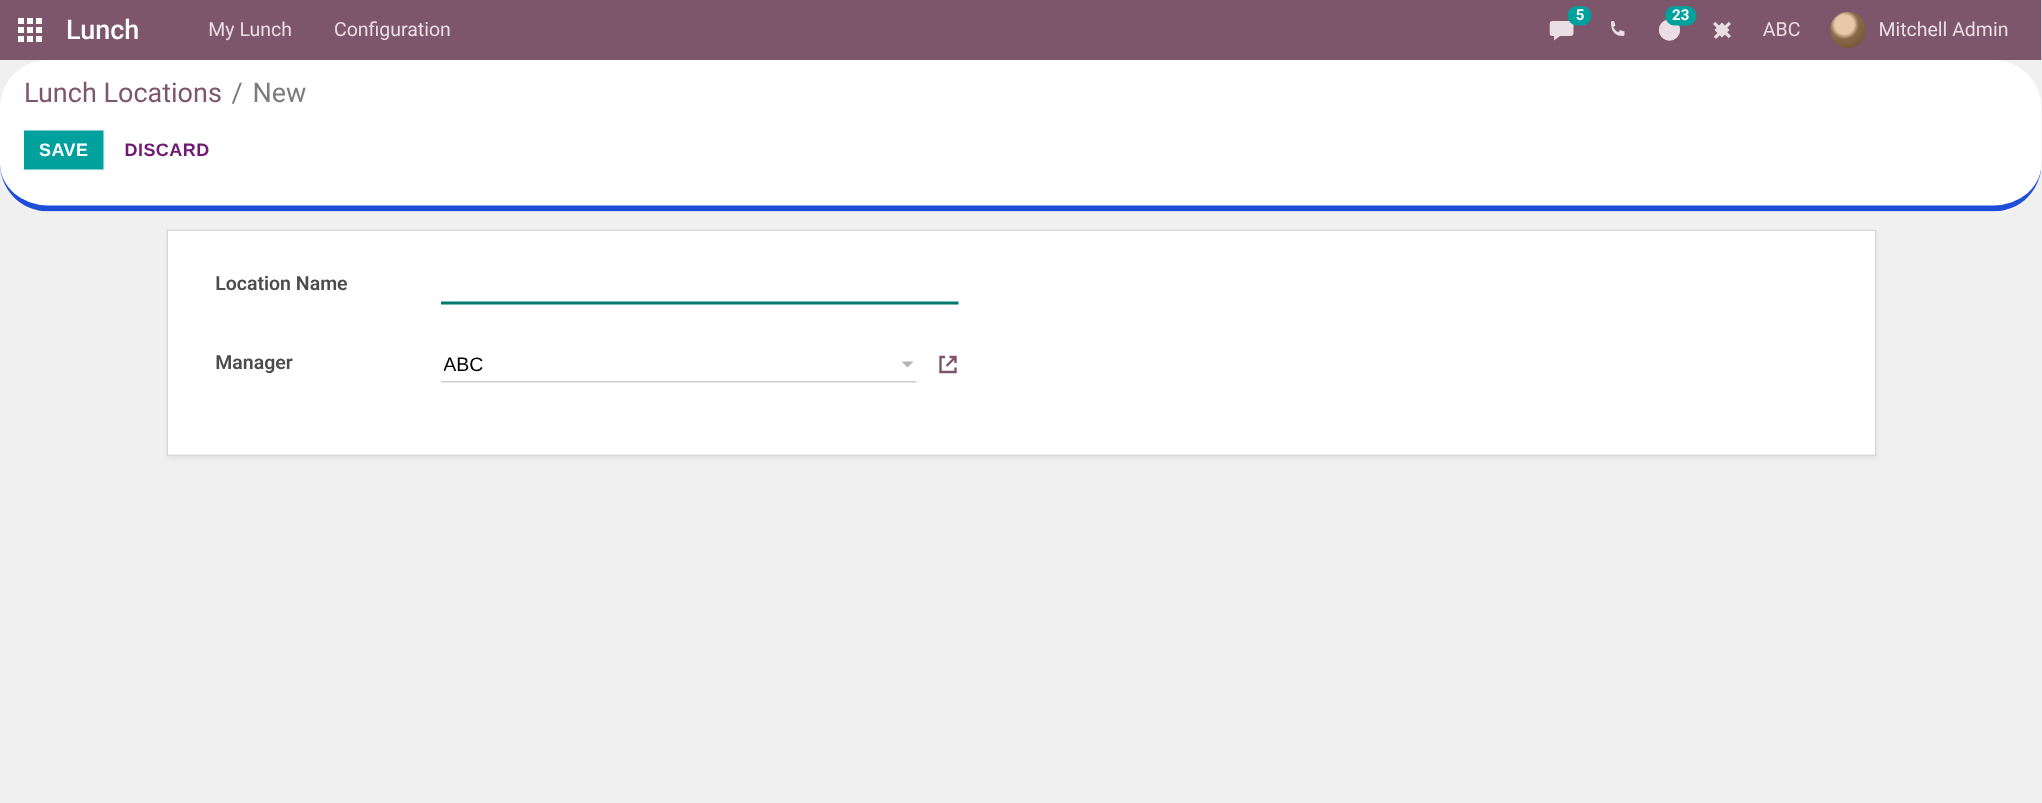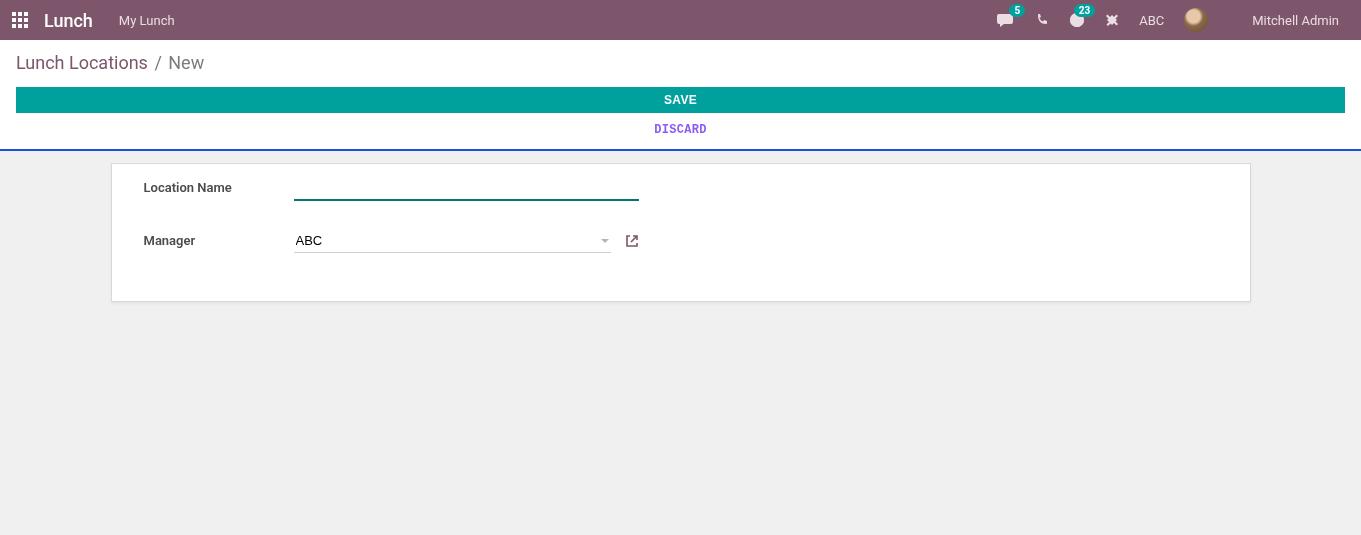--- a/index.html
+++ b/index.html
@@ -25,21 +25,21 @@
       grid-template-rows: repeat(3, 4px);
       gap: 2px;
       cursor: pointer;
       margin-right: 16px;
     }
     .apps-icon span { background: #fff; }
     .nav-brand {
       color: #fff;
       font-size: 18px;
       font-weight: 500;
-      margin-right: 12px;
+      margin-right: 32px;
       cursor: pointer;
     }
     .nav-item {
       color: #eadde3;
       padding: 4px 14px;
       height: 40px;
       display: flex;
       align-items: center;
       cursor: pointer;
       font-size: 13px;
@@ -66,62 +66,63 @@
       right: 0;
       min-width: 14px;
       text-align: center;
     }
     .avatar {
       width: 24px; height: 24px;
       border-radius: 50%;
       background: radial-gradient(circle at 40% 35%, #e8c8a8 30%, #8a6a4a 45%, #6a4a2a 100%);
       margin-right: 8px;
     }
-    .user-block { display: flex; align-items: center; padding: 16px 10px; height: 40px; cursor: pointer; gap: 36px; }
+    .user-block { display: flex; align-items: center; padding: 16px 10px; height: 40px; cursor: pointer; }
 
     .control-panel {
       background: #fff;
-      border-bottom: 2px solid #1d4ed8;
-      padding: 12px 16px 6px;
+      border-bottom: 4px solid #1d4ed8;
+      padding: 12px 16px 24px;
+      border-radius: 32px;
     }
     .breadcrumb {
       font-size: 18px;
       color: #7c7c7c;
       margin-bottom: 14px;
     }
     .breadcrumb a {
       color: #7d566b;
       text-decoration: none;
       cursor: pointer;
     }
     .breadcrumb .sep { color: #7c7c7c; margin: 0 2px; }
-    .btn-row { display: flex; gap: 4px; flex-direction: column; }
+    .btn-row { display: flex; gap: 4px; }
     .btn {
       border: none;
       padding: 6px 10px;
       font-size: 12px;
       font-weight: 600;
       cursor: pointer;
       letter-spacing: 0.3px;
     }
     .btn-primary { background: #00a09d; color: #fff; }
-    .btn-link { background: transparent; color: #8b5cf6; font-family: Liberation Mono, monospace; }
+    .btn-link { background: transparent; color: #701a75; }
 
     .content {
       padding: 12px 8px;
       display: flex;
       justify-content: center;
     }
     .form-sheet {
       background: #fff;
       border: 1px solid #d8d8d8;
       box-shadow: 0 2px 3px rgba(0,0,0,0.05);
       width: 1140px;
       max-width: 100%;
-      padding: 12px 32px 40px;
+      padding: 24px 32px 40px;
     }
     .form-row {
       display: flex;
       align-items: flex-start;
       margin-bottom: 8px;
     }
     .form-label {
       width: 150px;
       font-weight: 600;
       color: #4c4c4c;
@@ -191,20 +192,21 @@
         <span></span>
         <span></span>
         <span></span>
         <span></span>
         <span></span>
         <span></span>
         <span></span>
     </div>
     <div class="nav-brand">Lunch</div>
     <div class="nav-item">My Lunch</div>
+    <div class="nav-item">Configuration</div>
   </div>
   <div class="nav-right">
     <div class="nav-icon-btn">
       <svg width="18" height="16" viewBox="0 0 18 16">
           <path fill="currentColor" d="M2 2h12a2 2 0 012 2v6a2 2 0 01-2 2H7l-4 3v-3H2a2 2 0 01-2-2V4a2 2 0 012-2z"></path>
         </svg>
       <span class="badge">5</span>
     </div>
     <div class="nav-icon-btn">
       <svg width="14" height="14" viewBox="0 0 14 14">

